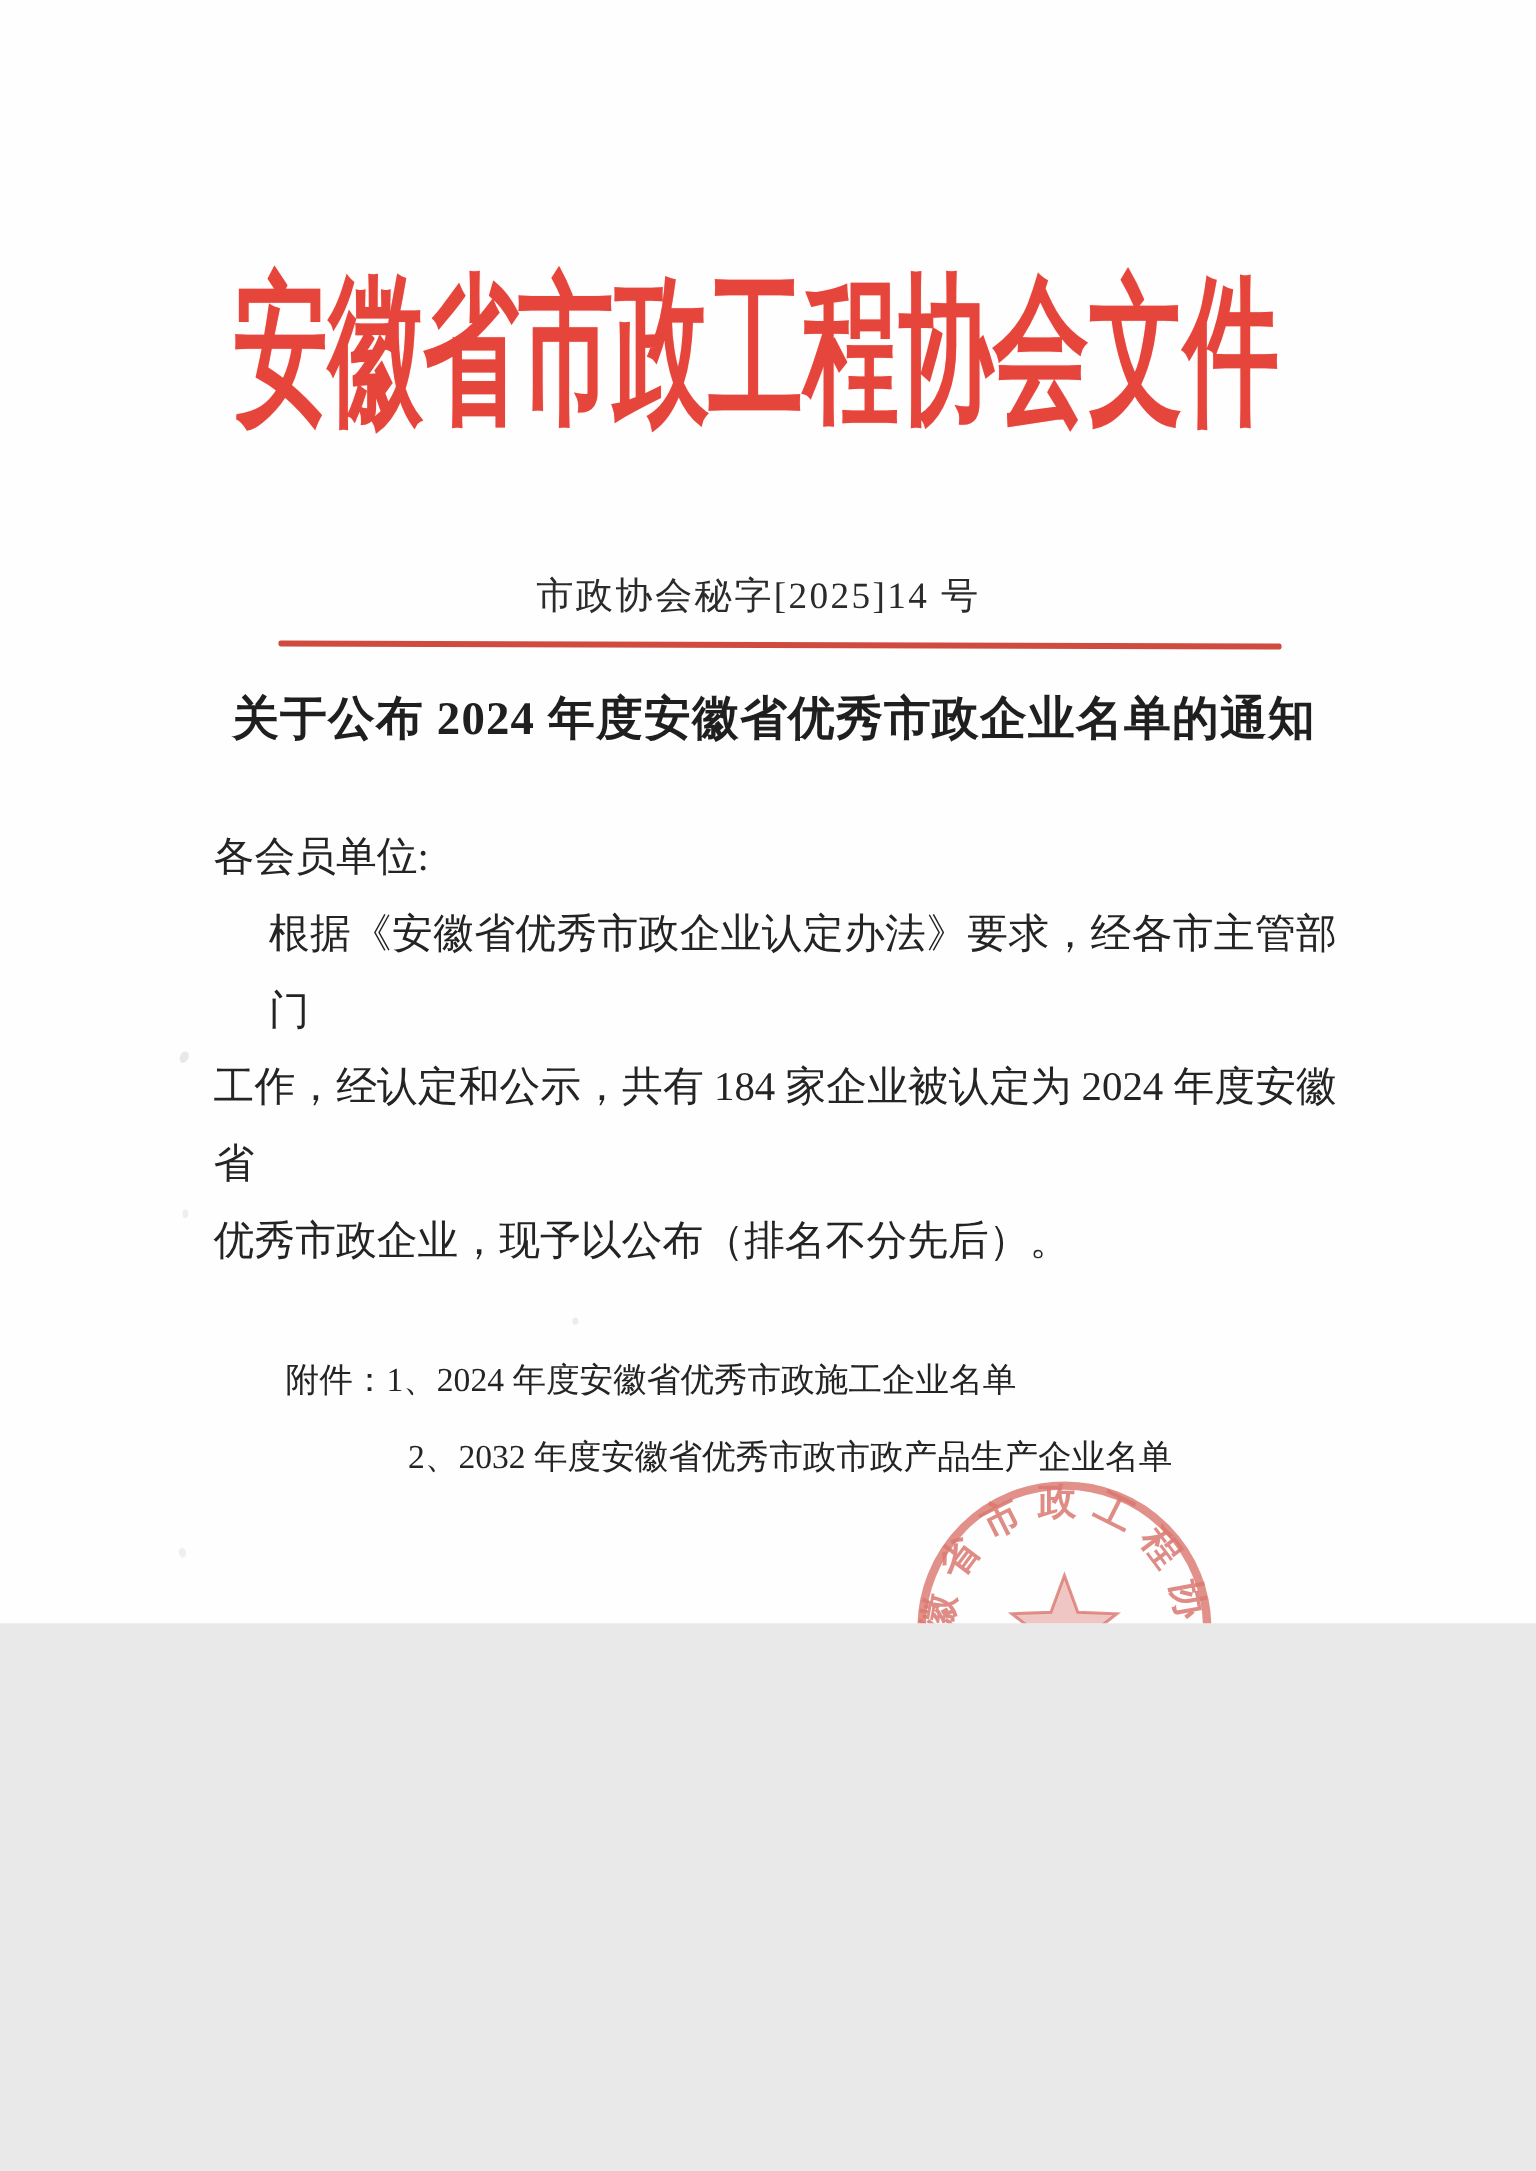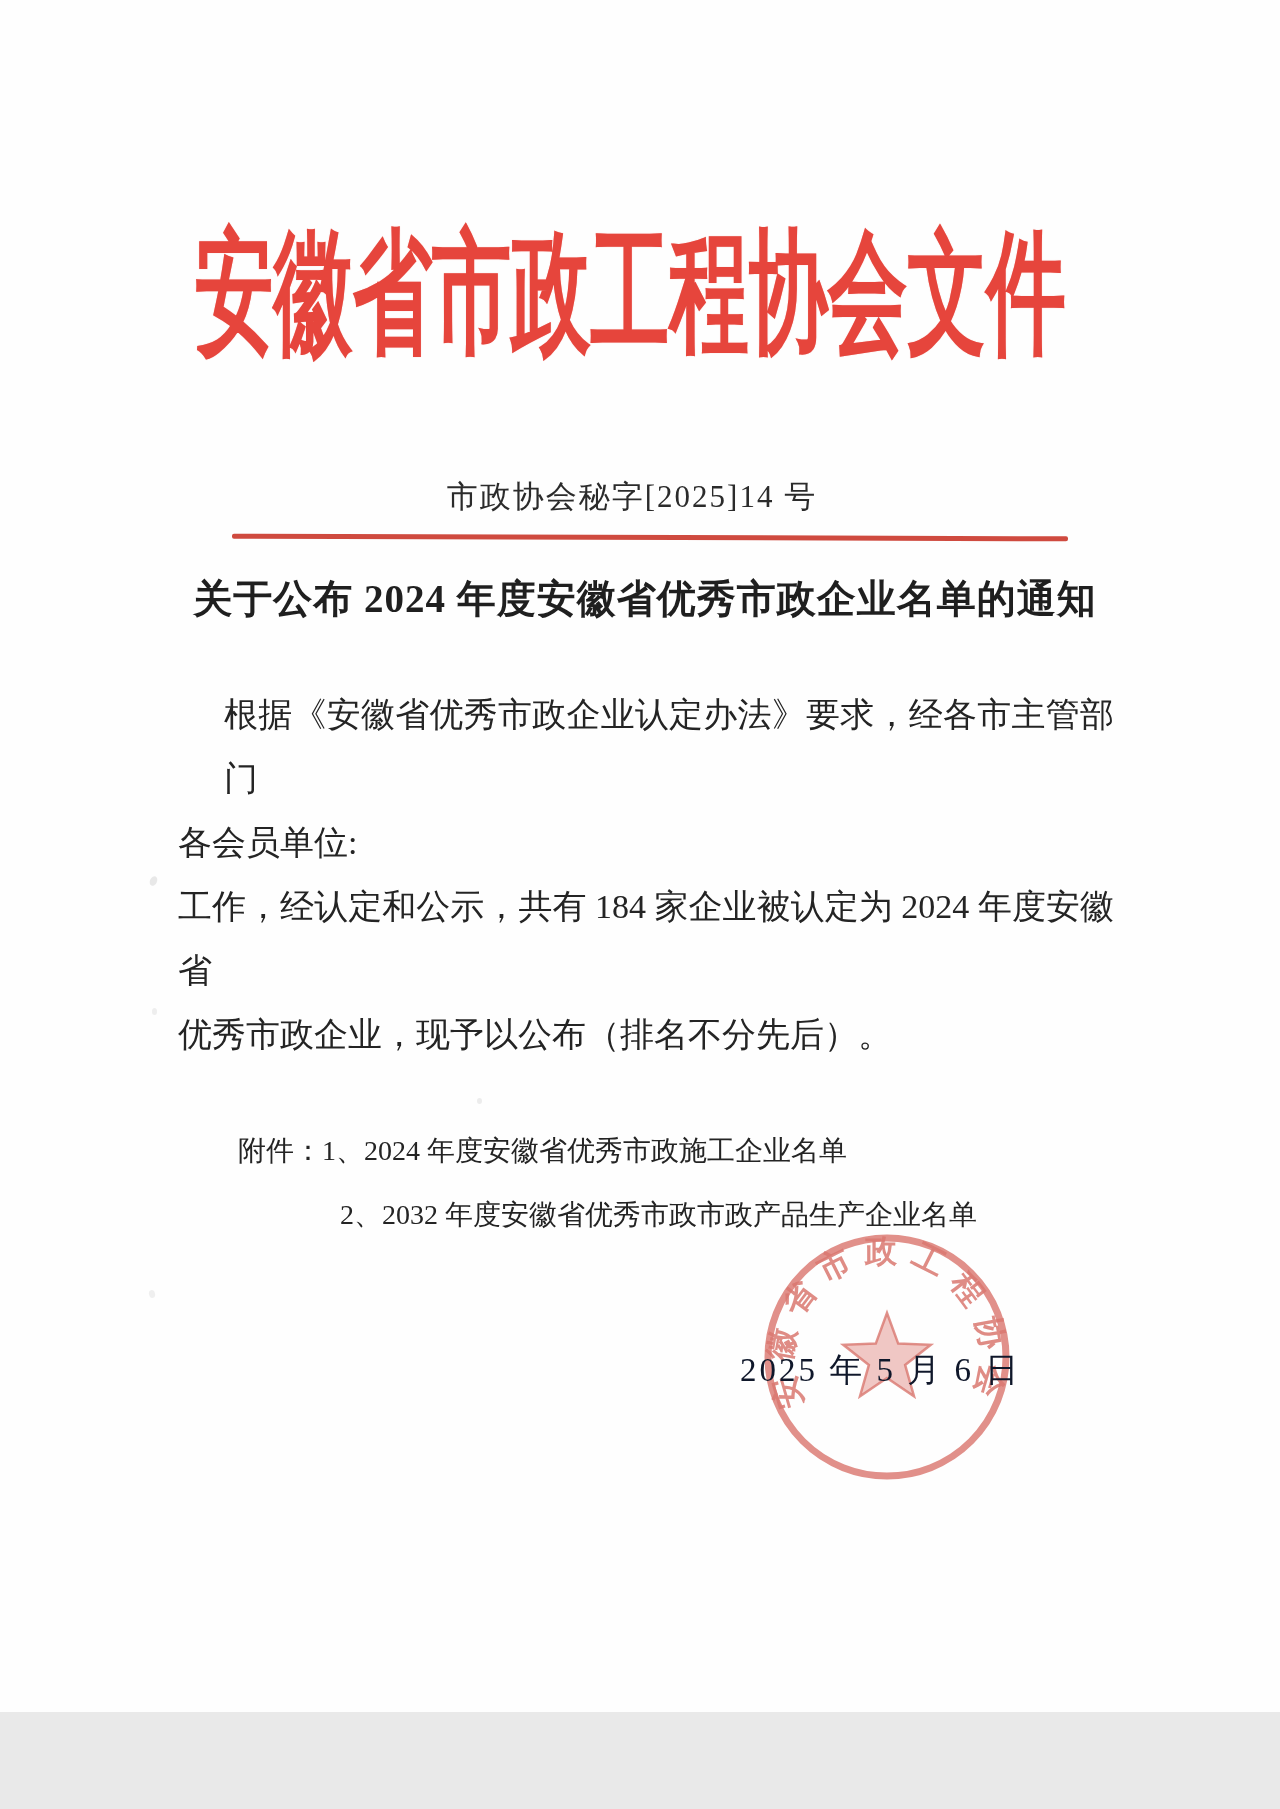--- a/index.html
+++ b/index.html
@@ -1,18 +1,18 @@
 <!DOCTYPE html>
 <html><head>
 <meta charset="utf-8">
 <style>
   html,body{margin:0;padding:0;background:#e9e9e9;}
   .page{
     position:relative;
-    width:1280px;height:1712px;
+    width:1280px;height:1353px;
     margin:0 auto;
     background:#fefefe;
     overflow:hidden;
     font-family:"Liberation Serif","DejaVu Serif",serif;
     color:#262626;
   }
   
   .letterhead{
     position:absolute;
     top:203px;left:50%;
@@ -112,22 +112,22 @@
 
   <div class="letterhead">安徽省市政工程协会文件</div>
 
   <div class="doc-number">市政协会秘字[2025]14 号</div>
 
   <div class="red-rule"></div>
 
   <div class="notice-title">关于公布 2024 年度安徽省优秀市政企业名单的通知</div>
 
   <div class="body-block">
+    <span class="body-line">各会员单位:</span>
     <span class="body-line j indent">根据《安徽省优秀市政企业认定办法》要求，经各市主管部门</span>
-    <span class="body-line">各会员单位:</span>
     <span class="body-line j">工作，经认定和公示，共有 184 家企业被认定为 2024 年度安徽省</span>
     <span class="body-line">优秀市政企业，现予以公布（排名不分先后）。</span>
   </div>
 
   <div class="attachments">
     <div class="att-1">附件：1、2024 年度安徽省优秀市政施工企业名单</div>
     <div class="att-2">2、2032 年度安徽省优秀市政市政产品生产企业名单</div>
   </div>
 
   <div class="seal">

